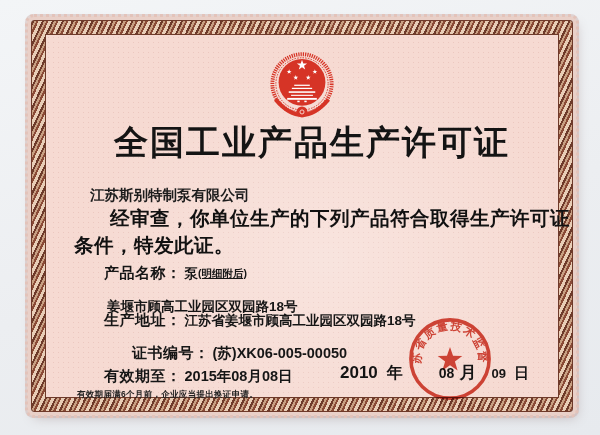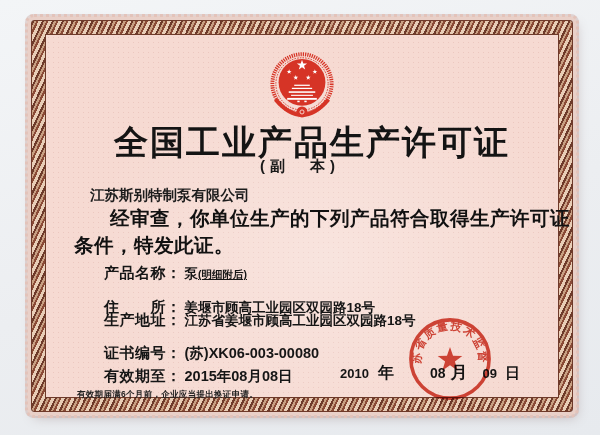--- a/index.html
+++ b/index.html
@@ -48,32 +48,32 @@
     left:0;top:157px;width:600px;text-align:center;
     font-size:15px;font-weight:bold;color:#1a1a1a;letter-spacing:5px;
   }
   .company{left:90px;top:186px;font-size:14.5px;font-weight:bold;color:#1c1c1c;}
   .stmt1{left:110px;top:205px;font-size:19.5px;font-weight:bold;color:#111;letter-spacing:.5px;}
   .stmt2{left:74px;top:232px;font-size:19.5px;font-weight:bold;color:#111;letter-spacing:.5px;}
   .frow{left:104px;display:flex;align-items:baseline;color:#161616;}
   .frow .lbl{font-size:15px;font-weight:bold;letter-spacing:.5px;white-space:pre;}
   .frow .val{font-size:13.5px;font-weight:bold;margin-left:3px;white-space:pre;}
   .frow .sfx{font-size:10.5px;font-weight:bold;text-decoration:underline;}
-  .row-product {top:264px;}
+  .row-product {top:264px;align-items:center;}
   .row-address {top:298px;}
   .row-prodaddr{top:311px;justify-content:flex-end;}
-  .row-certno  {top:344px;}
+  .row-certno  {top:344px;margin-left:28px;}
   .row-expiry  {top:367px;}
   .row-certno .val,.row-expiry .val{font-size:14.5px;}
   .note{left:77px;top:389px;font-size:8.5px;font-weight:bold;color:#222;letter-spacing:.3px;}
   .issue-date{
     left:340px;top:361px;display:flex;align-items:baseline;
     color:#141414;font-weight:bold;
   }
-  .issue-date .y {font-size:13px;}
+  .issue-date .y {font-size:17px;}
   .issue-date .yu{font-size:16px;margin-left:9px;}
   .issue-date .m {font-size:14px;margin-left:36px;}
   .issue-date .mu{font-size:17px;margin-left:5px;}
   .issue-date .d {font-size:13px;margin-left:15px;}
   .issue-date .du{font-size:15px;margin-left:8px;}
   .seal{
     left:405px;top:314px;width:90px;height:90px;
     opacity:.9;mix-blend-mode:multiply;
   }
 </style>
@@ -108,42 +108,40 @@
     <rect x="40" y="47" width="20" height="1.6" fill="#ffffff"></rect>
     <rect x="37" y="51" width="26" height="1.6" fill="#ffffff"></rect>
     <rect x="33" y="55.5" width="34" height="2" fill="#ffffff"></rect>
     <rect x="36" y="60" width="28" height="1.4" fill="#ffffff"></rect>
     <rect x="31" y="64" width="38" height="2.4" fill="#ffffff"></rect>
     <rect x="44" y="67.5" width="3" height="2" fill="#ffffff"></rect>
     <rect x="53" y="67.5" width="3" height="2" fill="#ffffff"></rect>
   </svg>
 
   <h1 class="abs title">全国工业产品生产许可证</h1>
-  <div class="abs subtitle">(副　本)</div>
 
   <div class="abs company">江苏斯别特制泵有限公司</div>
   <div class="abs stmt2">条件，特发此证。</div>
   <div class="abs stmt1">经审查，你单位生产的下列产品符合取得生产许可证</div>
 
   <div class="abs frow row-product">
     <span class="lbl">产品名称：</span>
     <span class="val">泵</span>
     <span class="sfx">(明细附后)</span>
   </div>
   <div class="abs frow row-address">
-    <span class="lbl">住　　所：</span>
     <span class="val">姜堰市顾高工业园区双园路18号</span>
   </div>
   <div class="abs frow row-prodaddr">
     <span class="lbl">生产地址：</span>
     <span class="val">江苏省姜堰市顾高工业园区双园路18号</span>
   </div>
   <div class="abs frow row-certno">
     <span class="lbl">证书编号：</span>
-    <span class="val">(苏)XK06-003-00080</span>
+    <span class="val">(苏)XK06-005-00050</span>
   </div>
   <div class="abs frow row-expiry">
     <span class="lbl">有效期至：</span>
     <span class="val">2015年08月08日</span>
   </div>
 
   <div class="abs note">有效期届满6个月前，企业应当提出换证申请。</div>
 
   <div class="abs issue-date">
     <span class="y">2010</span>

